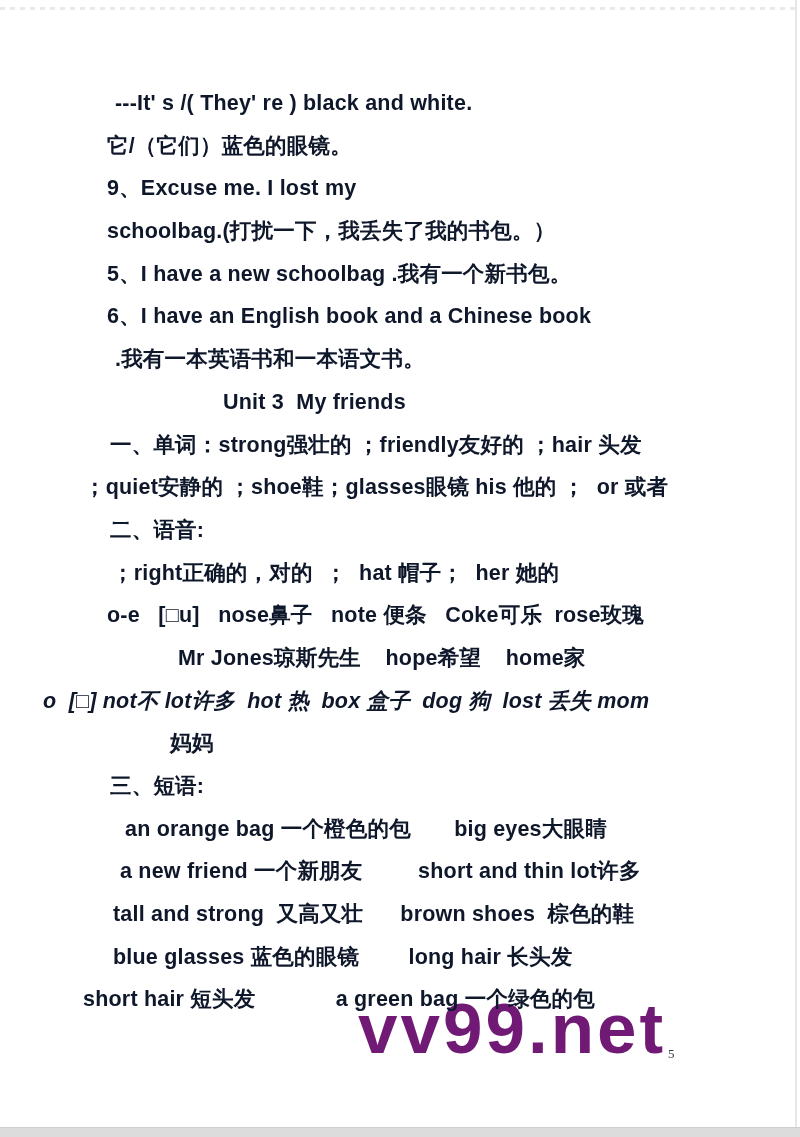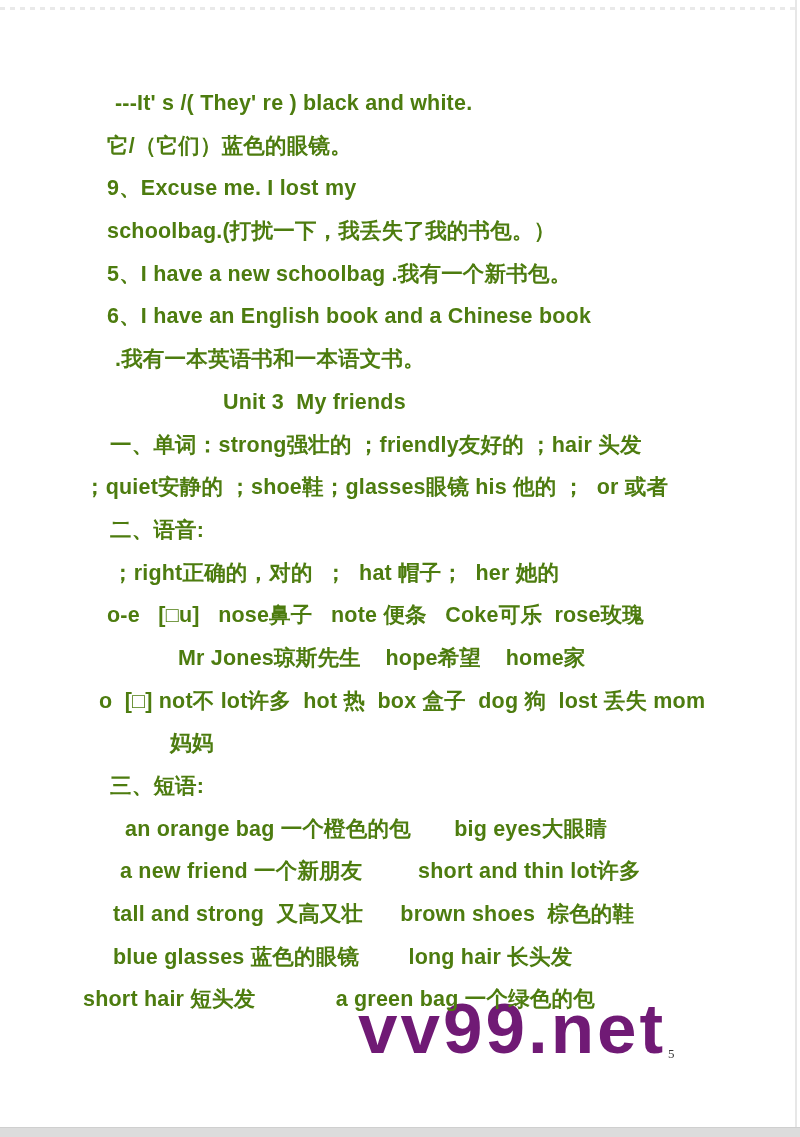--- a/index.html
+++ b/index.html
@@ -49,21 +49,21 @@
     top: 82px;
     left: 0;
     width: 100%;
     z-index: 2;
   }
   .line {
     height: 42.7px;
     line-height: 42.7px;
     font-size: 21.5px;
     font-weight: 700;
-    color: #4d7c0f;
+    color: #0f172a;
     letter-spacing: 0.2px;
     white-space: pre;
   }
   .watermark {
     position: absolute;
     left: 358px;
     top: 988px;
     z-index: 1;
     font-size: 71px;
     font-weight: 700;
@@ -100,21 +100,21 @@
       <div class="line" style="padding-left: 107px;">5、I have a new schoolbag .我有一个新书包。</div>
       <div class="line" style="padding-left: 107px;">6、I have an English book and a Chinese book</div>
       <div class="line" style="padding-left: 107px; margin-left: 8px;">.我有一本英语书和一本语文书。</div>
       <div class="line" style="padding-left: 223px;">Unit 3  My friends</div>
       <div class="line" style="padding-left: 110px;">一、单词：strong强壮的 ；friendly友好的 ；hair 头发</div>
       <div class="line" style="padding-left: 84px;">；quiet安静的 ；shoe鞋；glasses眼镜 his 他的 ；  or 或者</div>
       <div class="line" style="padding-left: 110px;">二、语音:</div>
       <div class="line" style="padding-left: 112px;">；right正确的，对的  ；  hat 帽子；  her 她的</div>
       <div class="line" style="padding-left: 107px;">o-e   [□u]   nose鼻子   note 便条   Coke可乐  rose玫瑰</div>
       <div class="line" style="padding-left: 178px;">Mr Jones琼斯先生    hope希望    home家</div>
-      <div class="line" style="padding-left: 99px;">o  [□] not不 lot许多  hot 热  box 盒子  dog 狗  lost 丢失 mom</div>
+      <div class="line" style="padding-left: 43px; font-style: italic;">o  [□] not不 lot许多  hot 热  box 盒子  dog 狗  lost 丢失 mom</div>
       <div class="line" style="padding-left: 170px;">妈妈</div>
       <div class="line" style="padding-left: 110px;">三、短语:</div>
       <div class="line" style="padding-left: 125px;">an orange bag 一个橙色的包       big eyes大眼睛</div>
       <div class="line" style="padding-left: 120px;">a new friend 一个新朋友         short and thin lot许多</div>
       <div class="line" style="padding-left: 113px;">tall and strong  又高又壮      brown shoes  棕色的鞋</div>
       <div class="line" style="padding-left: 113px;">blue glasses 蓝色的眼镜        long hair 长头发</div>
       <div class="line" style="padding-left: 83px;">short hair 短头发             a green bag 一个绿色的包</div>
     </div>
 
   <div class="page-number">5</div>

